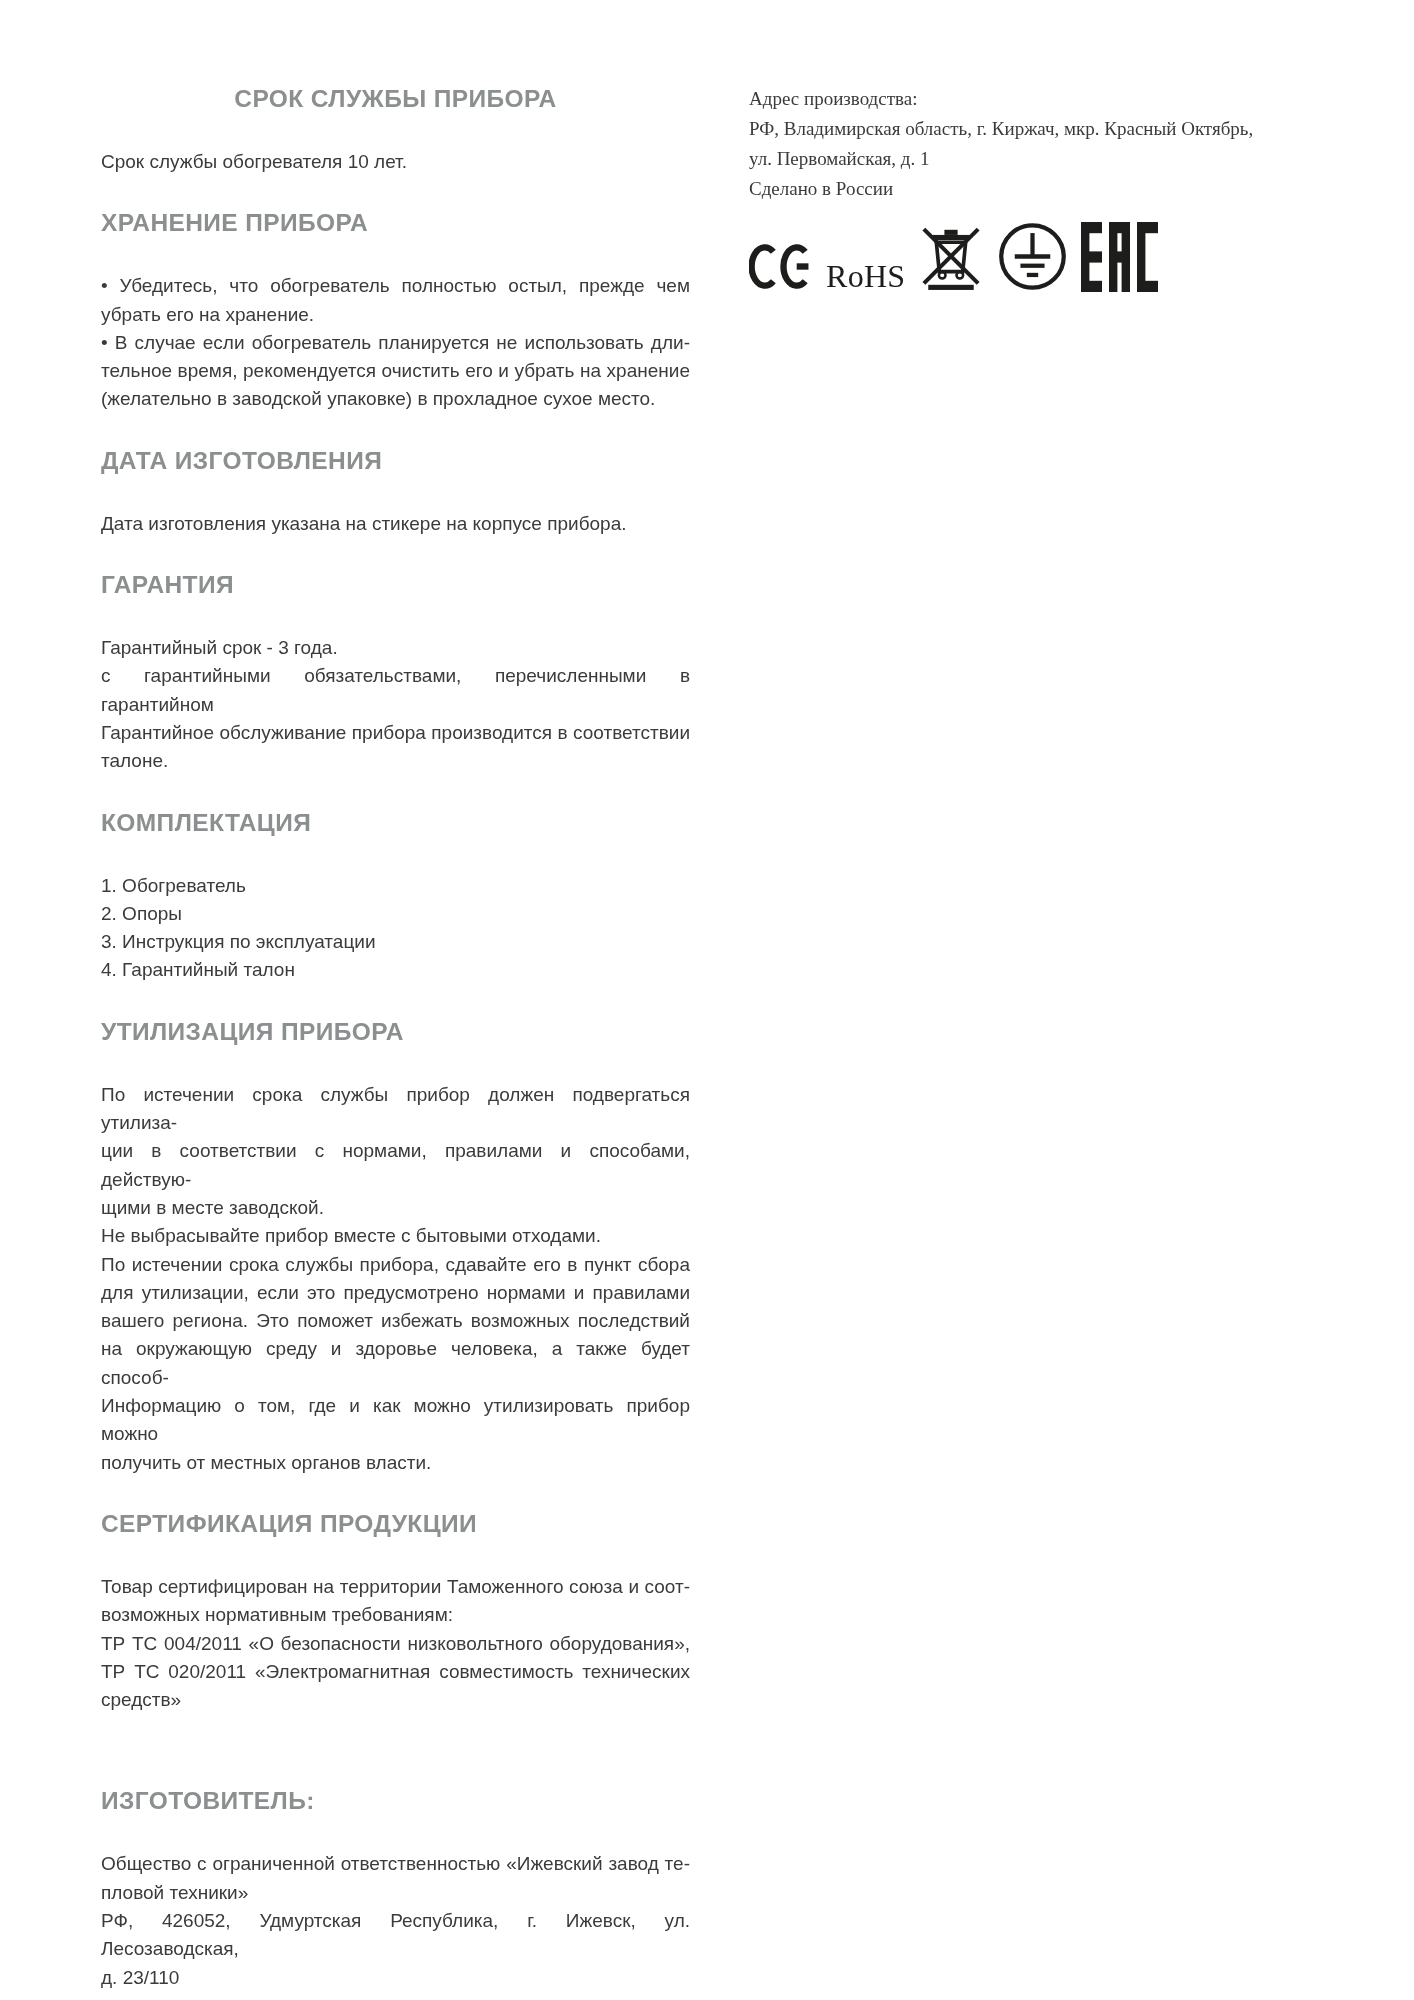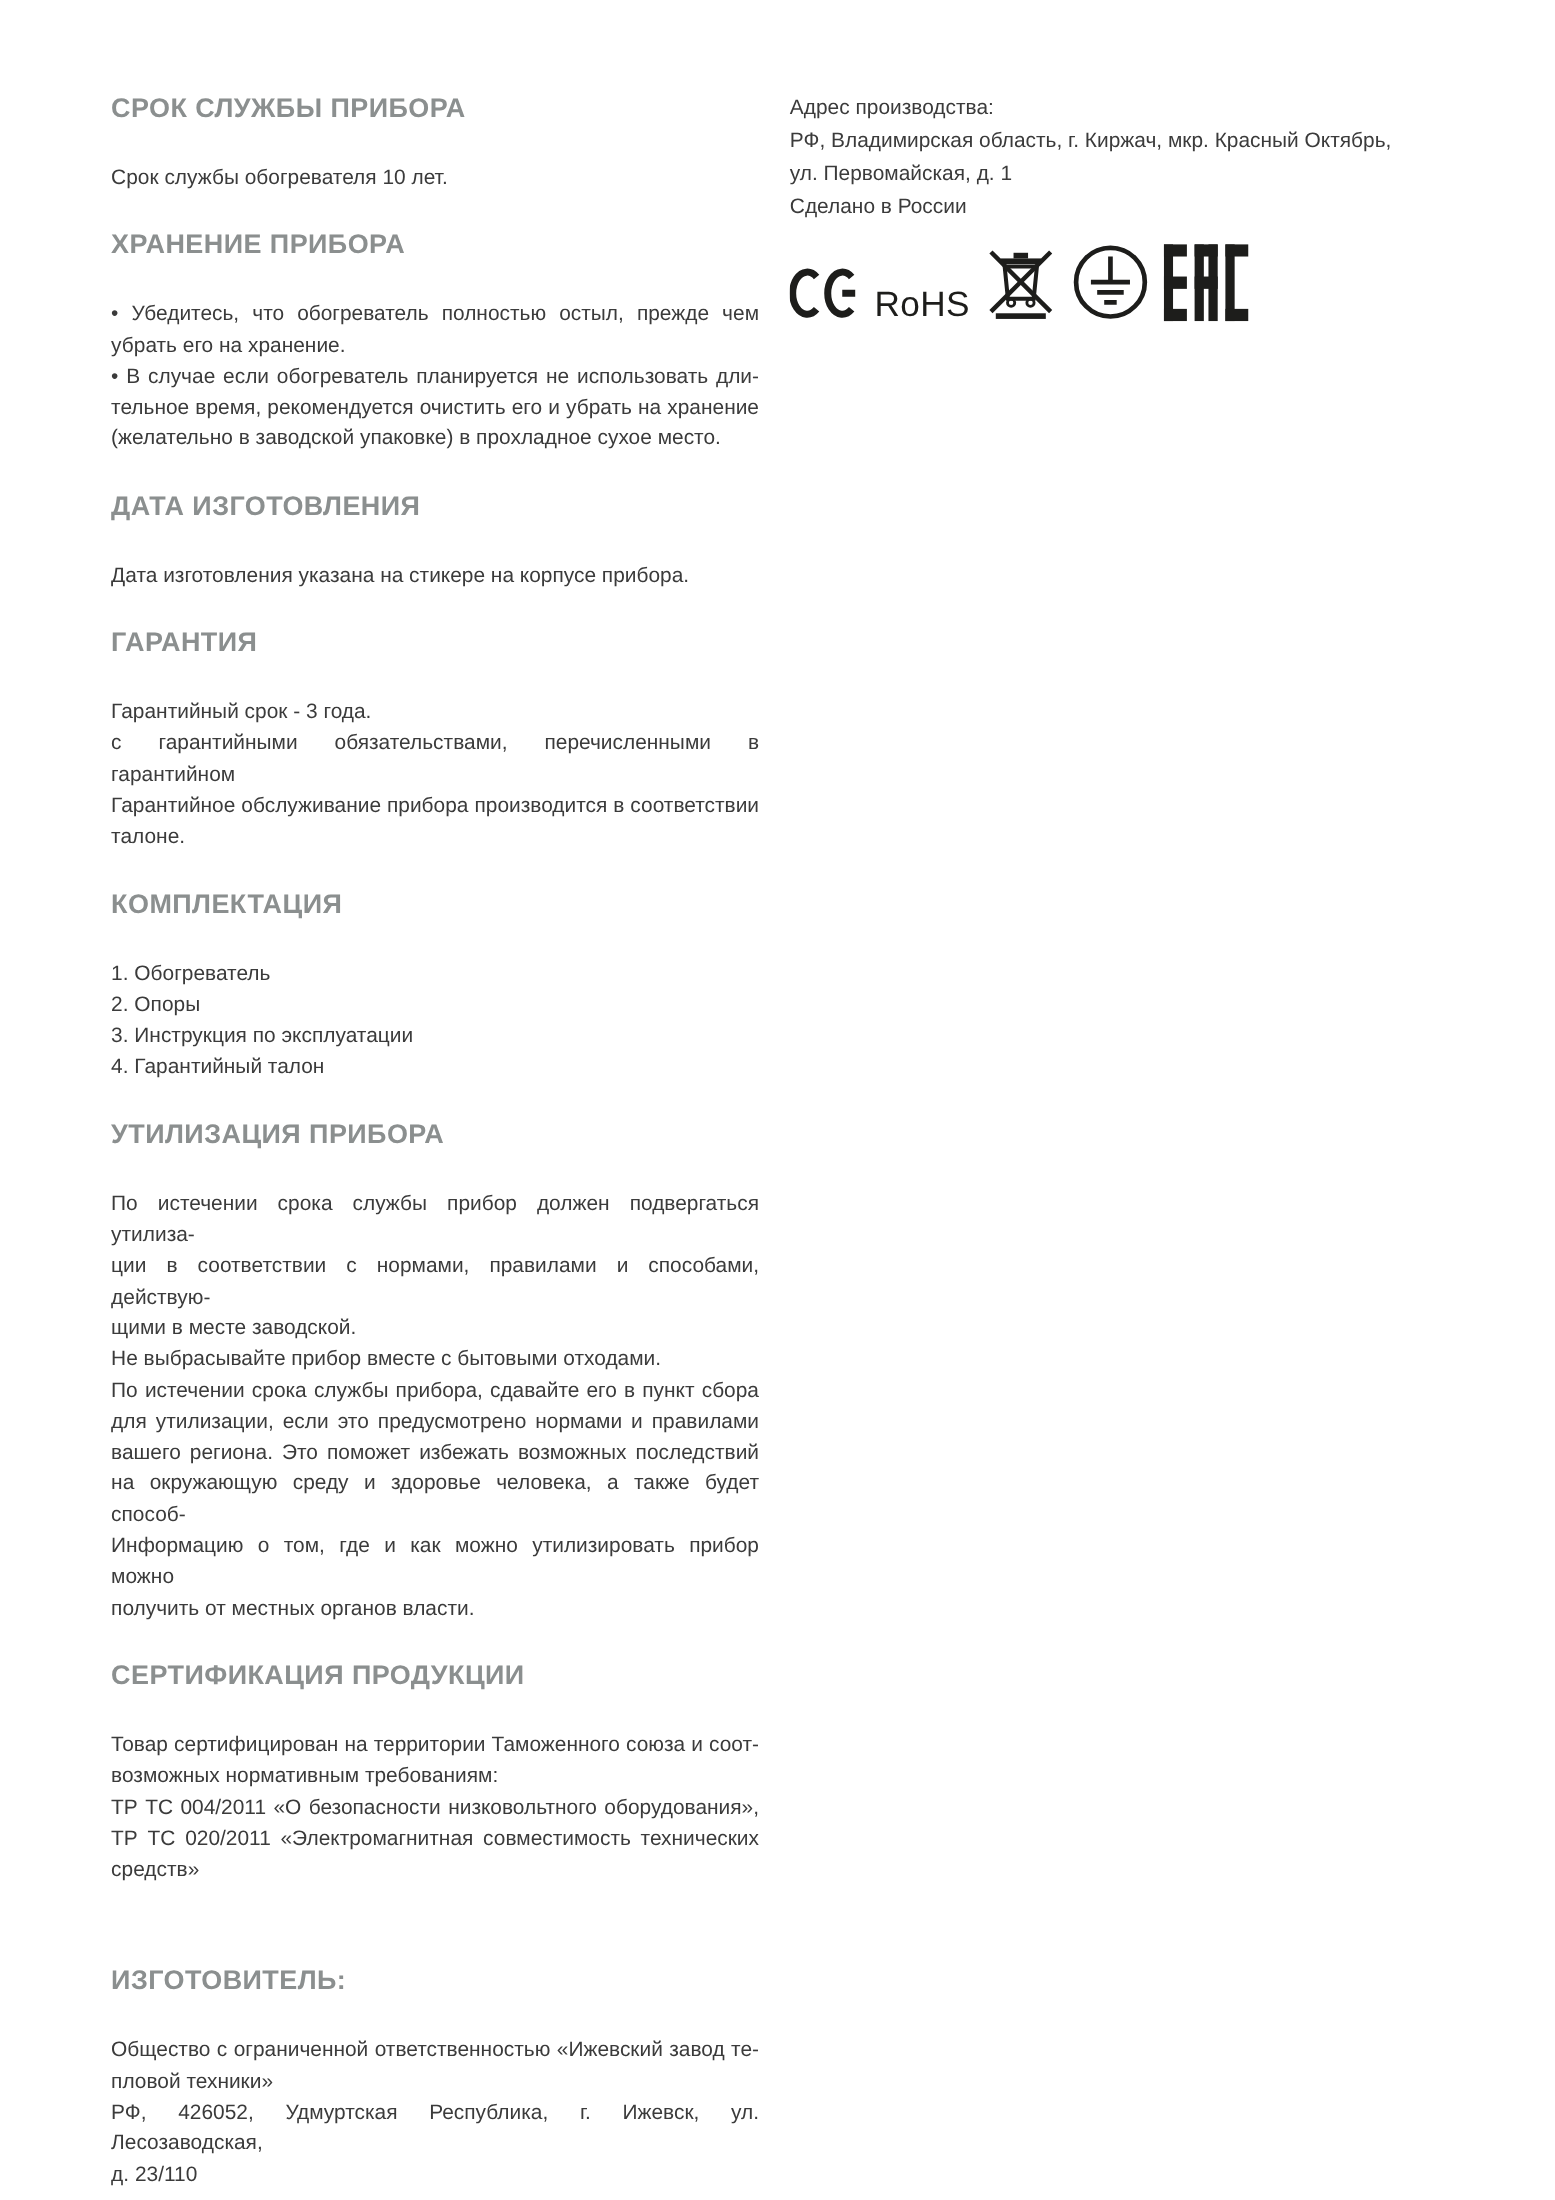--- a/index.html
+++ b/index.html
@@ -20,37 +20,38 @@
     font-size: 19px;
   }
   .section-heading {
     color: #8b8f8f;
     font-weight: bold;
     font-size: 24.5px;
     line-height: 30px;
     letter-spacing: 0.4px;
     margin: 32px 0 34px 0;
   }
-  .section:first-child .section-heading { margin-top: 0; }
+  .section:first-child .section-heading { margin-top: 0; text-align: center; }
   .section:last-child .section-heading { margin-top: 72px; }
   .line {
     line-height: 28.3px;
     min-height: 28.3px;
     white-space: normal;
   }
   .line.j {
     text-align: justify;
     text-align-last: justify;
   }
   .right-col {
     position: absolute;
-    left: 718px;
+    left: 749px;
     top: 84px;
     width: 620px;
     font-size: 19px;
+    font-family: Liberation Serif, serif;
   }
   .address .line { line-height: 30px; }
   .icons-row {
     display: flex;
     align-items: flex-end;
     gap: 13px;
     margin-top: 12px;
   }
   .rohs {
     font-size: 32px;

